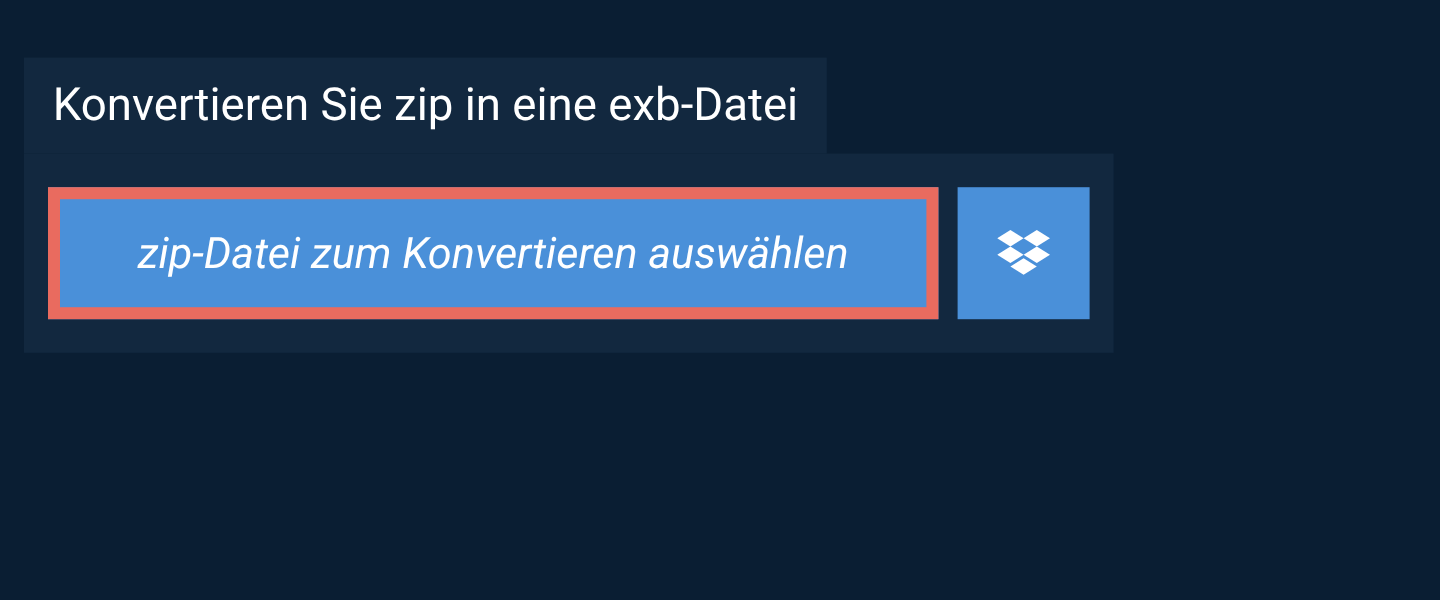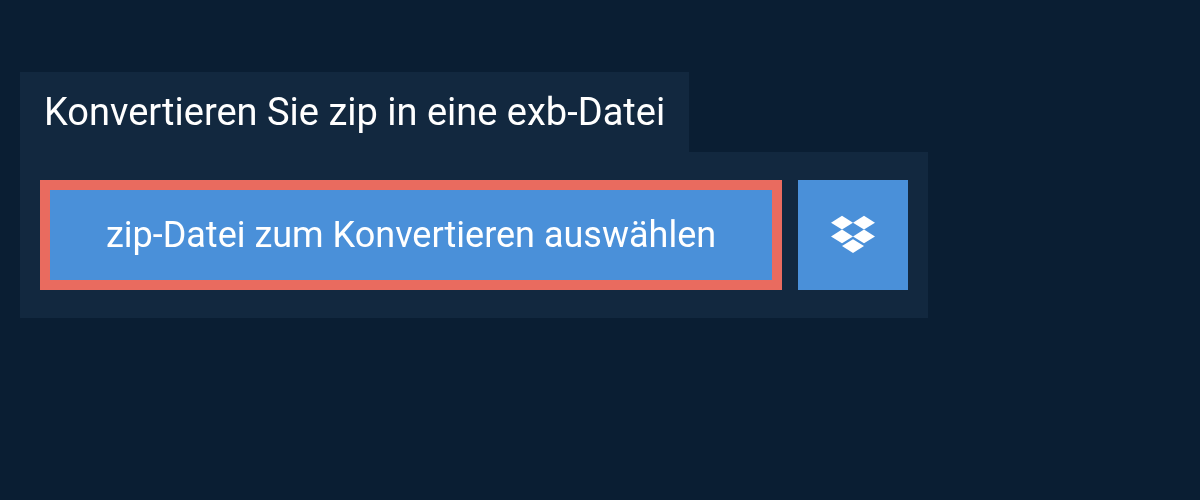--- a/index.html
+++ b/index.html
@@ -11,21 +11,20 @@
     body {
       width: 1200px;
       height: 500px;
       background-color: #0a1e33;
       font-family: -apple-system, BlinkMacSystemFont, "Segoe UI", Roboto, Helvetica, Arial, sans-serif;
       overflow: hidden;
     }
     
     .container {
       padding: 48px 20px 20px 20px;
-      margin-top: 24px;
     }
     
     .header-row {
       display: inline-block;
       background-color: #12283f;
       padding: 18px 24px;
     }
     
     .header-title {
       color: #ffffff;
@@ -51,20 +50,21 @@
       font-size: 36px;
       font-weight: 400;
       padding: 24px 40px;
       cursor: pointer;
       flex: 1;
       text-align: right;
       display: flex;
       align-items: center;
       justify-content: center;
       white-space: nowrap;
+      font-style: italic;
     }
     
     .dropbox-button {
       background-color: #4a90d9;
       width: 110px;
       cursor: pointer;
       display: flex;
       align-items: center;
       justify-content: center;
     }

